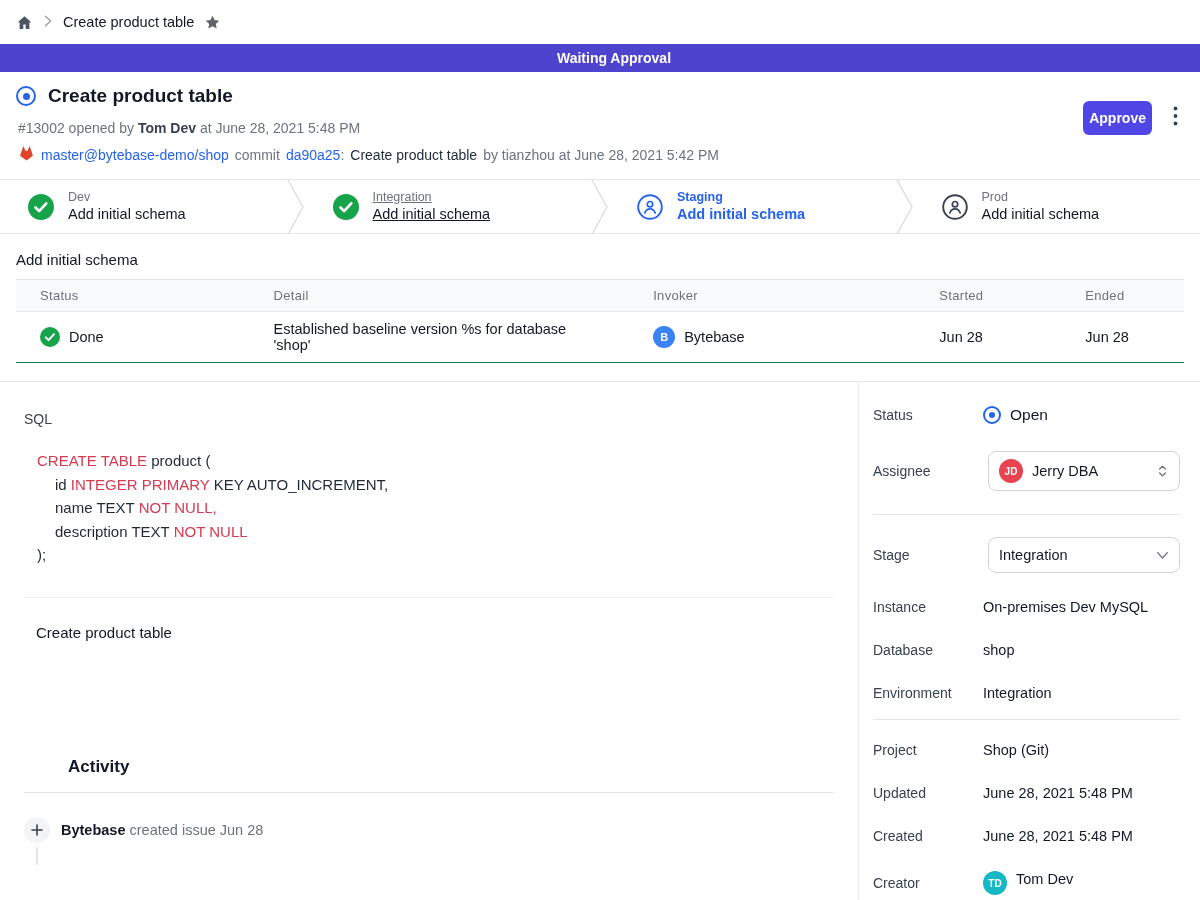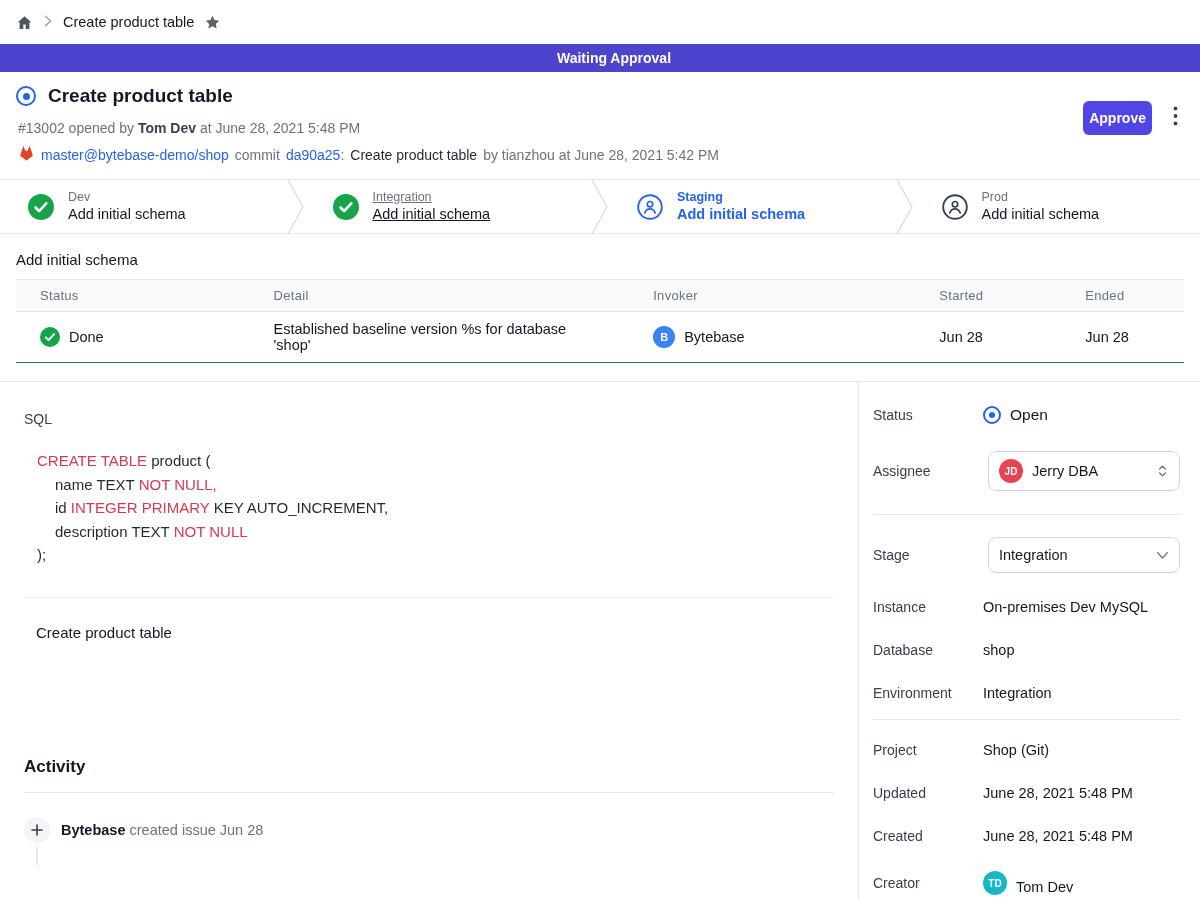--- a/index.html
+++ b/index.html
@@ -79,34 +79,34 @@
   .kw { color:var(--keyword); }
 
   .main-divider { border:none; border-top:1px solid #f0f1f3; margin-top:30px; }
 
   
   .desc-row { display:flex; align-items:center; justify-content:space-between; margin-top:22px; }
   .desc-label { font-size:14px; color:#374151; }
   .desc-text { margin-top:26px; padding-left:12px; font-size:15px; color:#111827; }
 
   
-  .activity-heading { margin-top:116px; font-size:17px; font-weight:bold; color:#111827; }
+  .activity-heading { margin-top:116px; font-size:17px; font-weight:bold; color:#111827;margin-left:44px; }
   .activity-hr { border:none; border-top:1px solid #e5e7eb; margin-top:15px; }
   .activity-feed { position:relative; margin-top:24px; }
   .activity-item { display:flex; align-items:center; gap:11px;text-align:center; }
   .act-node { width:26px; height:26px; border-radius:50%; background:#f3f4f6; color:#374151;
               display:inline-flex; align-items:center; justify-content:center; font-size:15px; flex:none; }
   .act-text { font-size:14.5px; color:#6b7280; }
   .act-text b { color:#111827; font-weight:bold; }
   .timeline-line { position:absolute; left:12px; top:30px; width:1.5px; height:18px; background:#e5e7eb; }
 
   
   .side-row { display:flex; align-items:center; }
   .side-label { width:110px; flex:none; font-size:14px; color:#374151; }
-  .side-value { font-size:14.5px; color:#111827; display:flex; align-items:flex-end; gap:9px; }
+  .side-value { font-size:14.5px; color:#111827; display:flex; align-items:flex-start; gap:9px; }
   .row-status { margin-bottom:27px; }
   .row-select { margin-bottom:23px;justify-content:space-between; }
   .side-divider { border:none; border-top:1px solid #e5e7eb; margin:0 0 22px 0; }
   .row-field { margin-bottom:27px; }
   .select-box { width:192px; border:1px solid #d1d5db; border-radius:8px; background:#fff;
                 display:flex; align-items:center; justify-content:space-between;
                 padding:0 10px; cursor:pointer; }
   .select-box.tall { height:40px; }
   .select-box.short { height:36px; }
   .select-left { display:flex; align-items:center; gap:9px; font-size:14.5px; color:#111827; }
@@ -277,22 +277,22 @@
       </tbody>
     </table>
   </div>
 
   <div class="content">
     <div class="main">
 
       <div class="sql-label">SQL</div>
       <div class="sql-code">
         <div class="sql-line"><span class="kw">CREATE TABLE</span><span> product (</span></div>
+        <div class="sql-line indent"><span>id </span><span class="kw">INTEGER PRIMARY</span><span> KEY AUTO_INCREMENT,</span></div>
         <div class="sql-line indent"><span>name TEXT </span><span class="kw">NOT NULL,</span></div>
-        <div class="sql-line indent"><span>id </span><span class="kw">INTEGER PRIMARY</span><span> KEY AUTO_INCREMENT,</span></div>
         <div class="sql-line indent"><span>description TEXT </span><span class="kw">NOT NULL</span></div>
         <div class="sql-line"><span>);</span></div>
       </div>
 
       <hr class="main-divider">
 
       <div class="desc-text">Create product table</div>
 
       <div class="activity-heading">Activity</div>
       <hr class="activity-hr">

